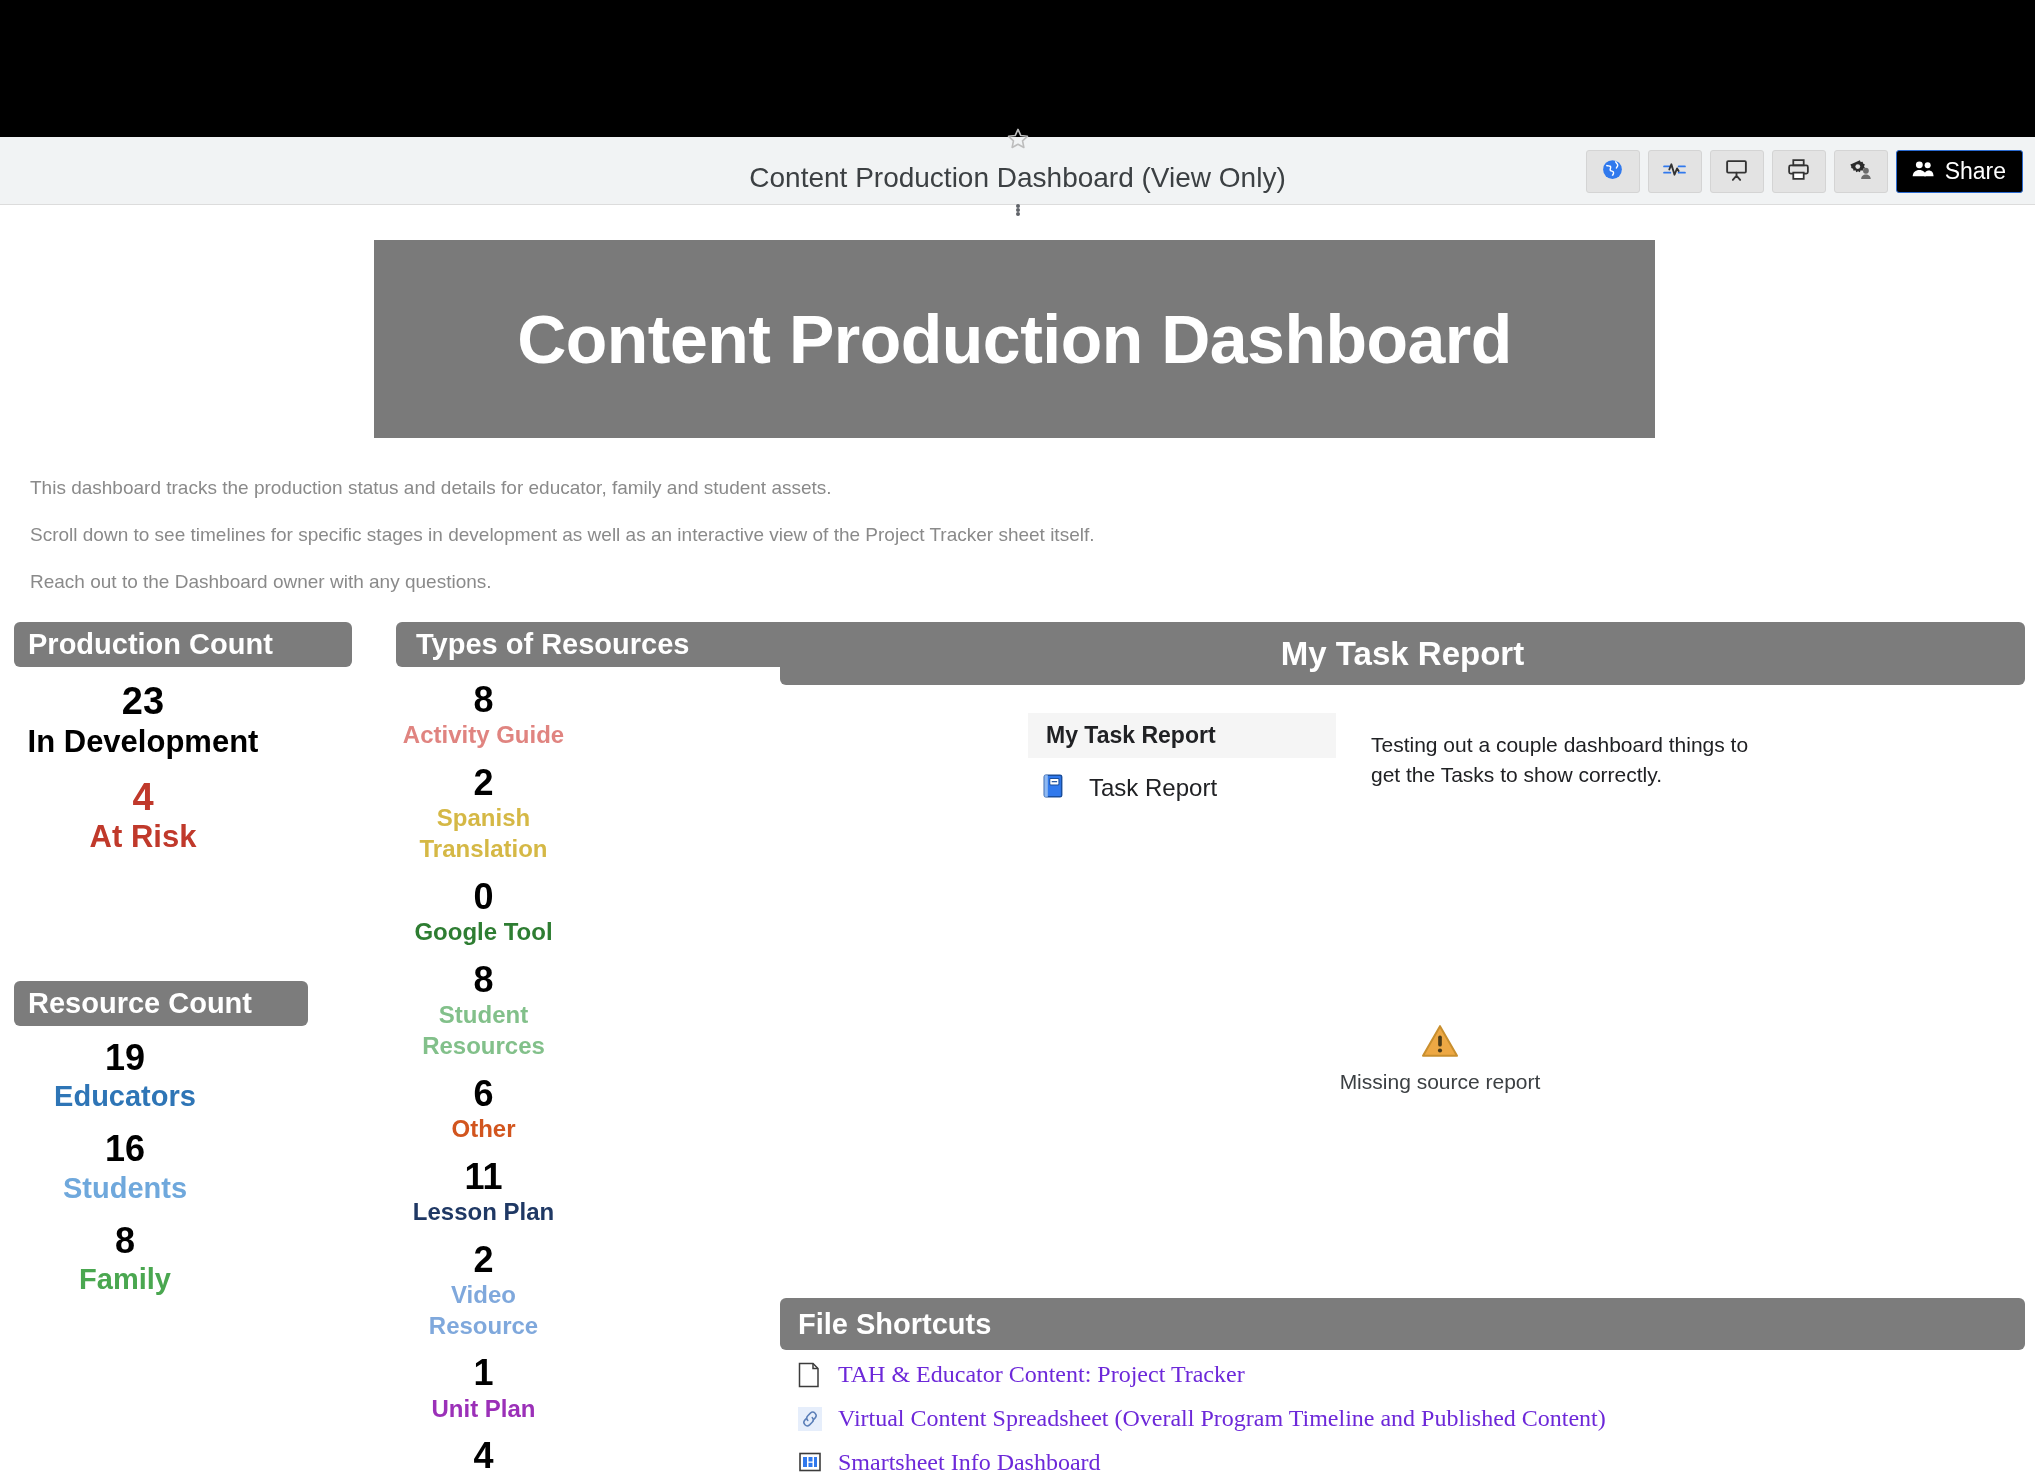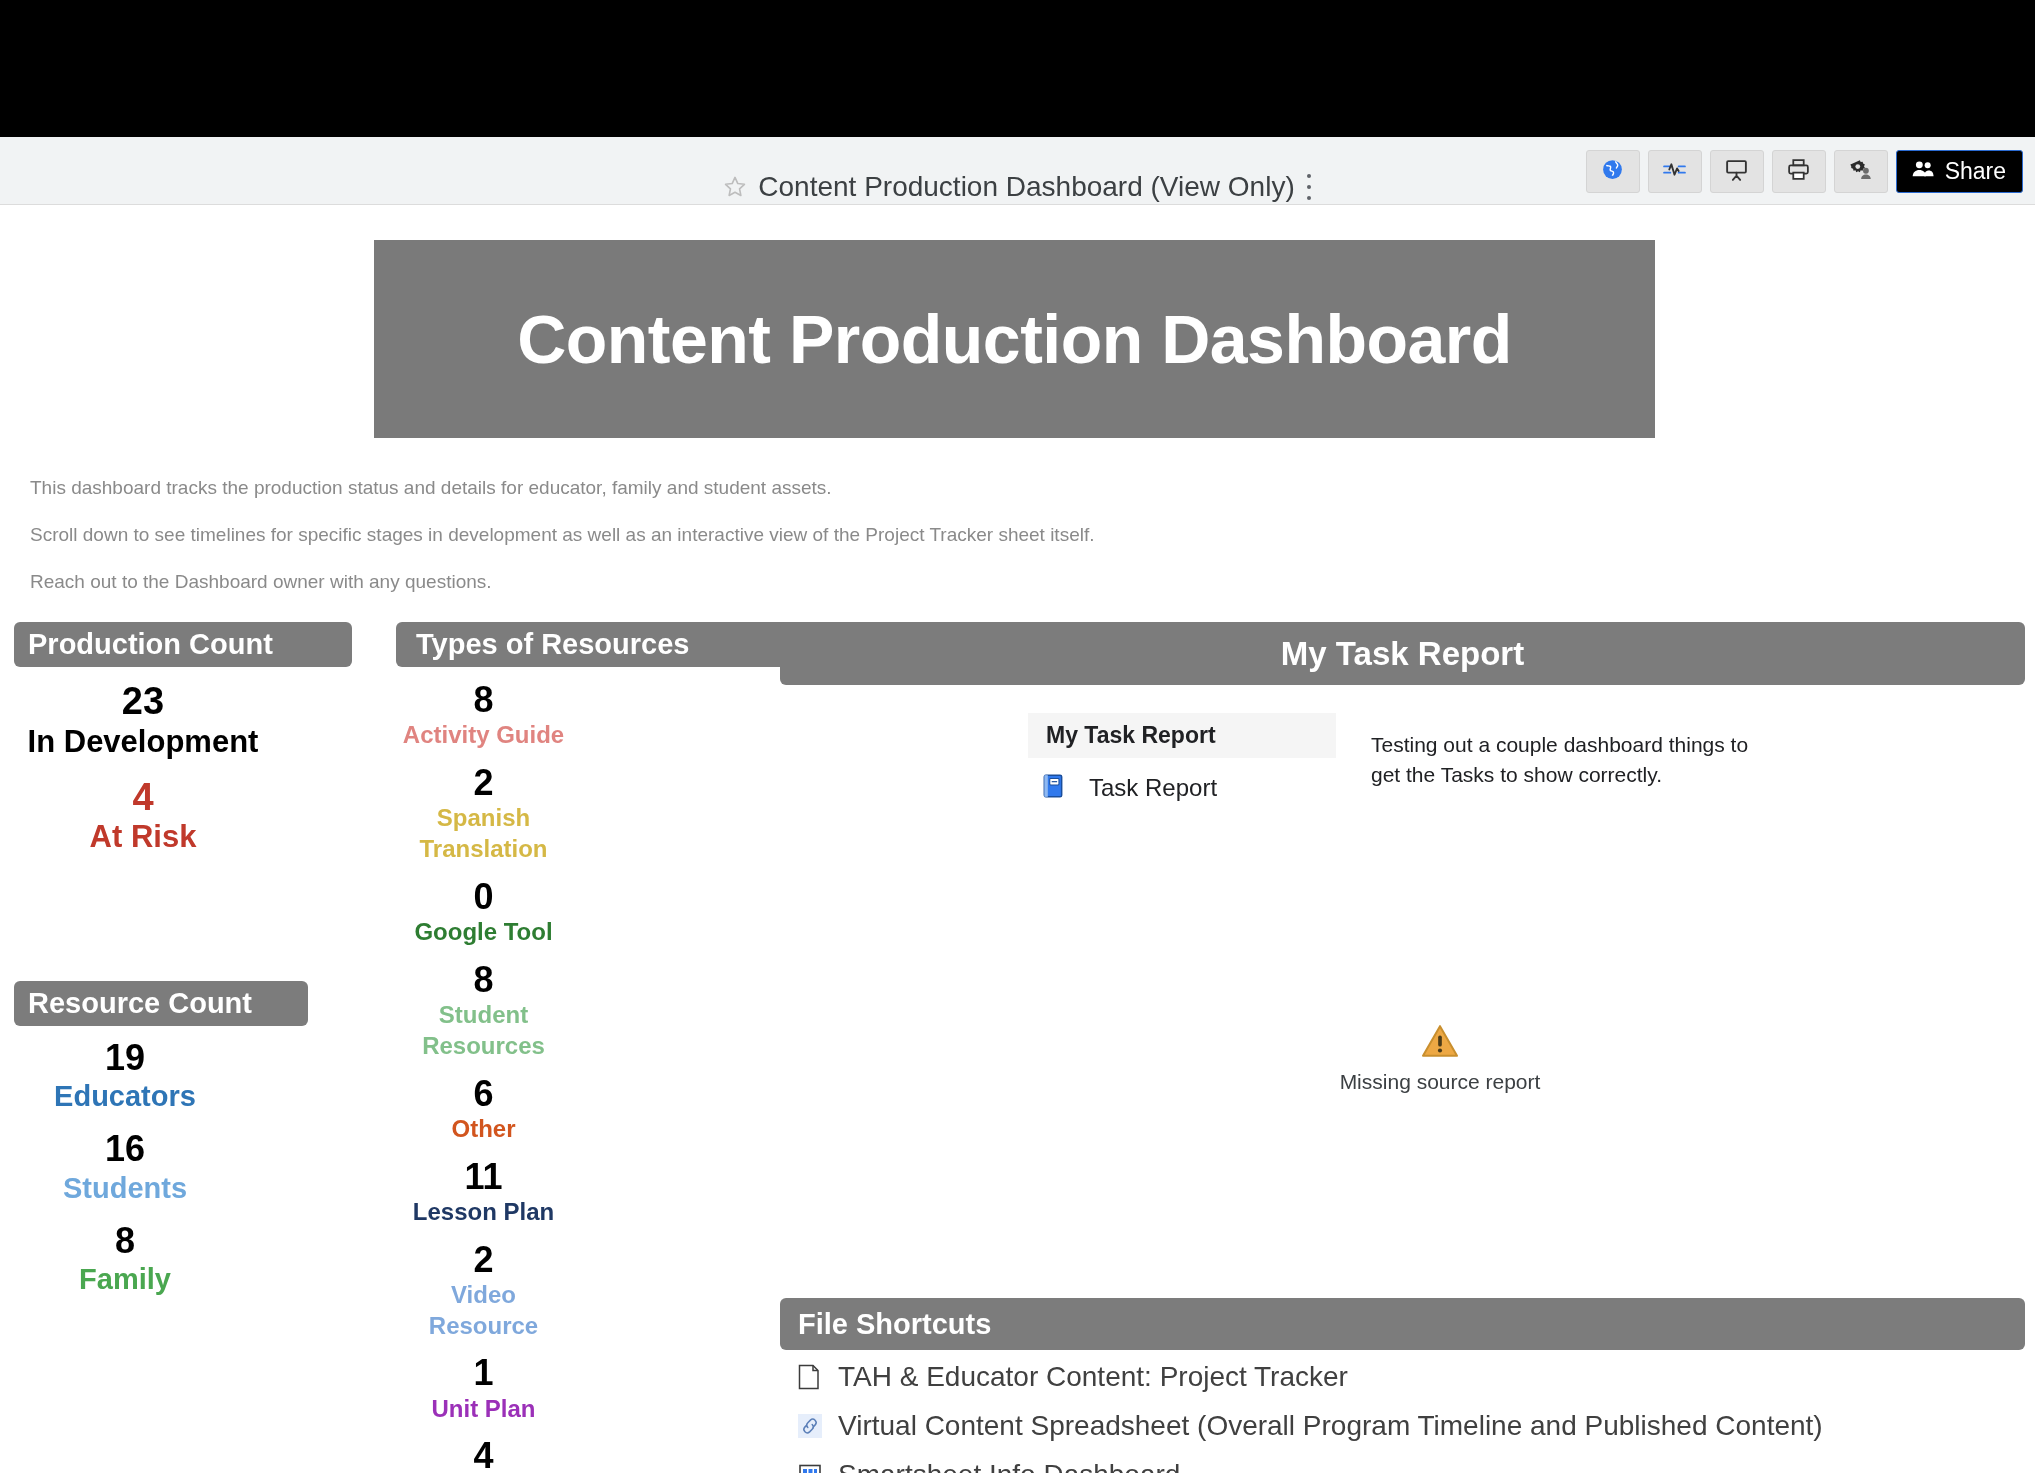--- a/index.html
+++ b/index.html
@@ -34,25 +34,26 @@
   
   .app-header {
     position: absolute;
     left: 0; top: 137px;
     width: 2035px; height: 68px;
     background: #f1f3f4;
     border-bottom: 1px solid #dcdcdc;
   }
   .doc-title-wrap {
     position: absolute;
-    left: 0; top: 16px;
+    left: 0; top: 0;
     width: 2035px; height: 68px;
     display: flex; align-items: center; justify-content: center;
     gap: 10px;
     pointer-events: none;
+    flex-direction: column;
   }
   .star-icon {
     width: 26px; height: 26px;
     flex: 0 0 auto;
     pointer-events: auto;
   }
   .doc-title {
     font-size: 28px;
     color: #3c4043;
     font-weight: 400;
@@ -235,21 +236,21 @@
     font-size: 21px; color: #3c4043;
   }
 
   
   .fs-list { position: absolute; left: 798px; top: 1361px; width: 1200px; }
   .fs-item {
     display: flex; align-items: center; gap: 16px;
     margin-bottom: 17px;
     cursor: pointer;
   }
-  .fs-label { font-size: 28px; color: #404040; white-space: nowrap; }
+  .fs-label { font-size: 24px; color: #6d28d9; white-space: nowrap; font-family: Liberation Serif, serif; }
   .fs-icon { width: 24px; height: 26px; flex: 0 0 auto; }
 </style>
 </head>
 <body>
 
 <div class="black-bar"></div>
 <div class="black-notch-a"></div>
 <div class="black-notch-b"></div>
 
 <div class="app-header">

